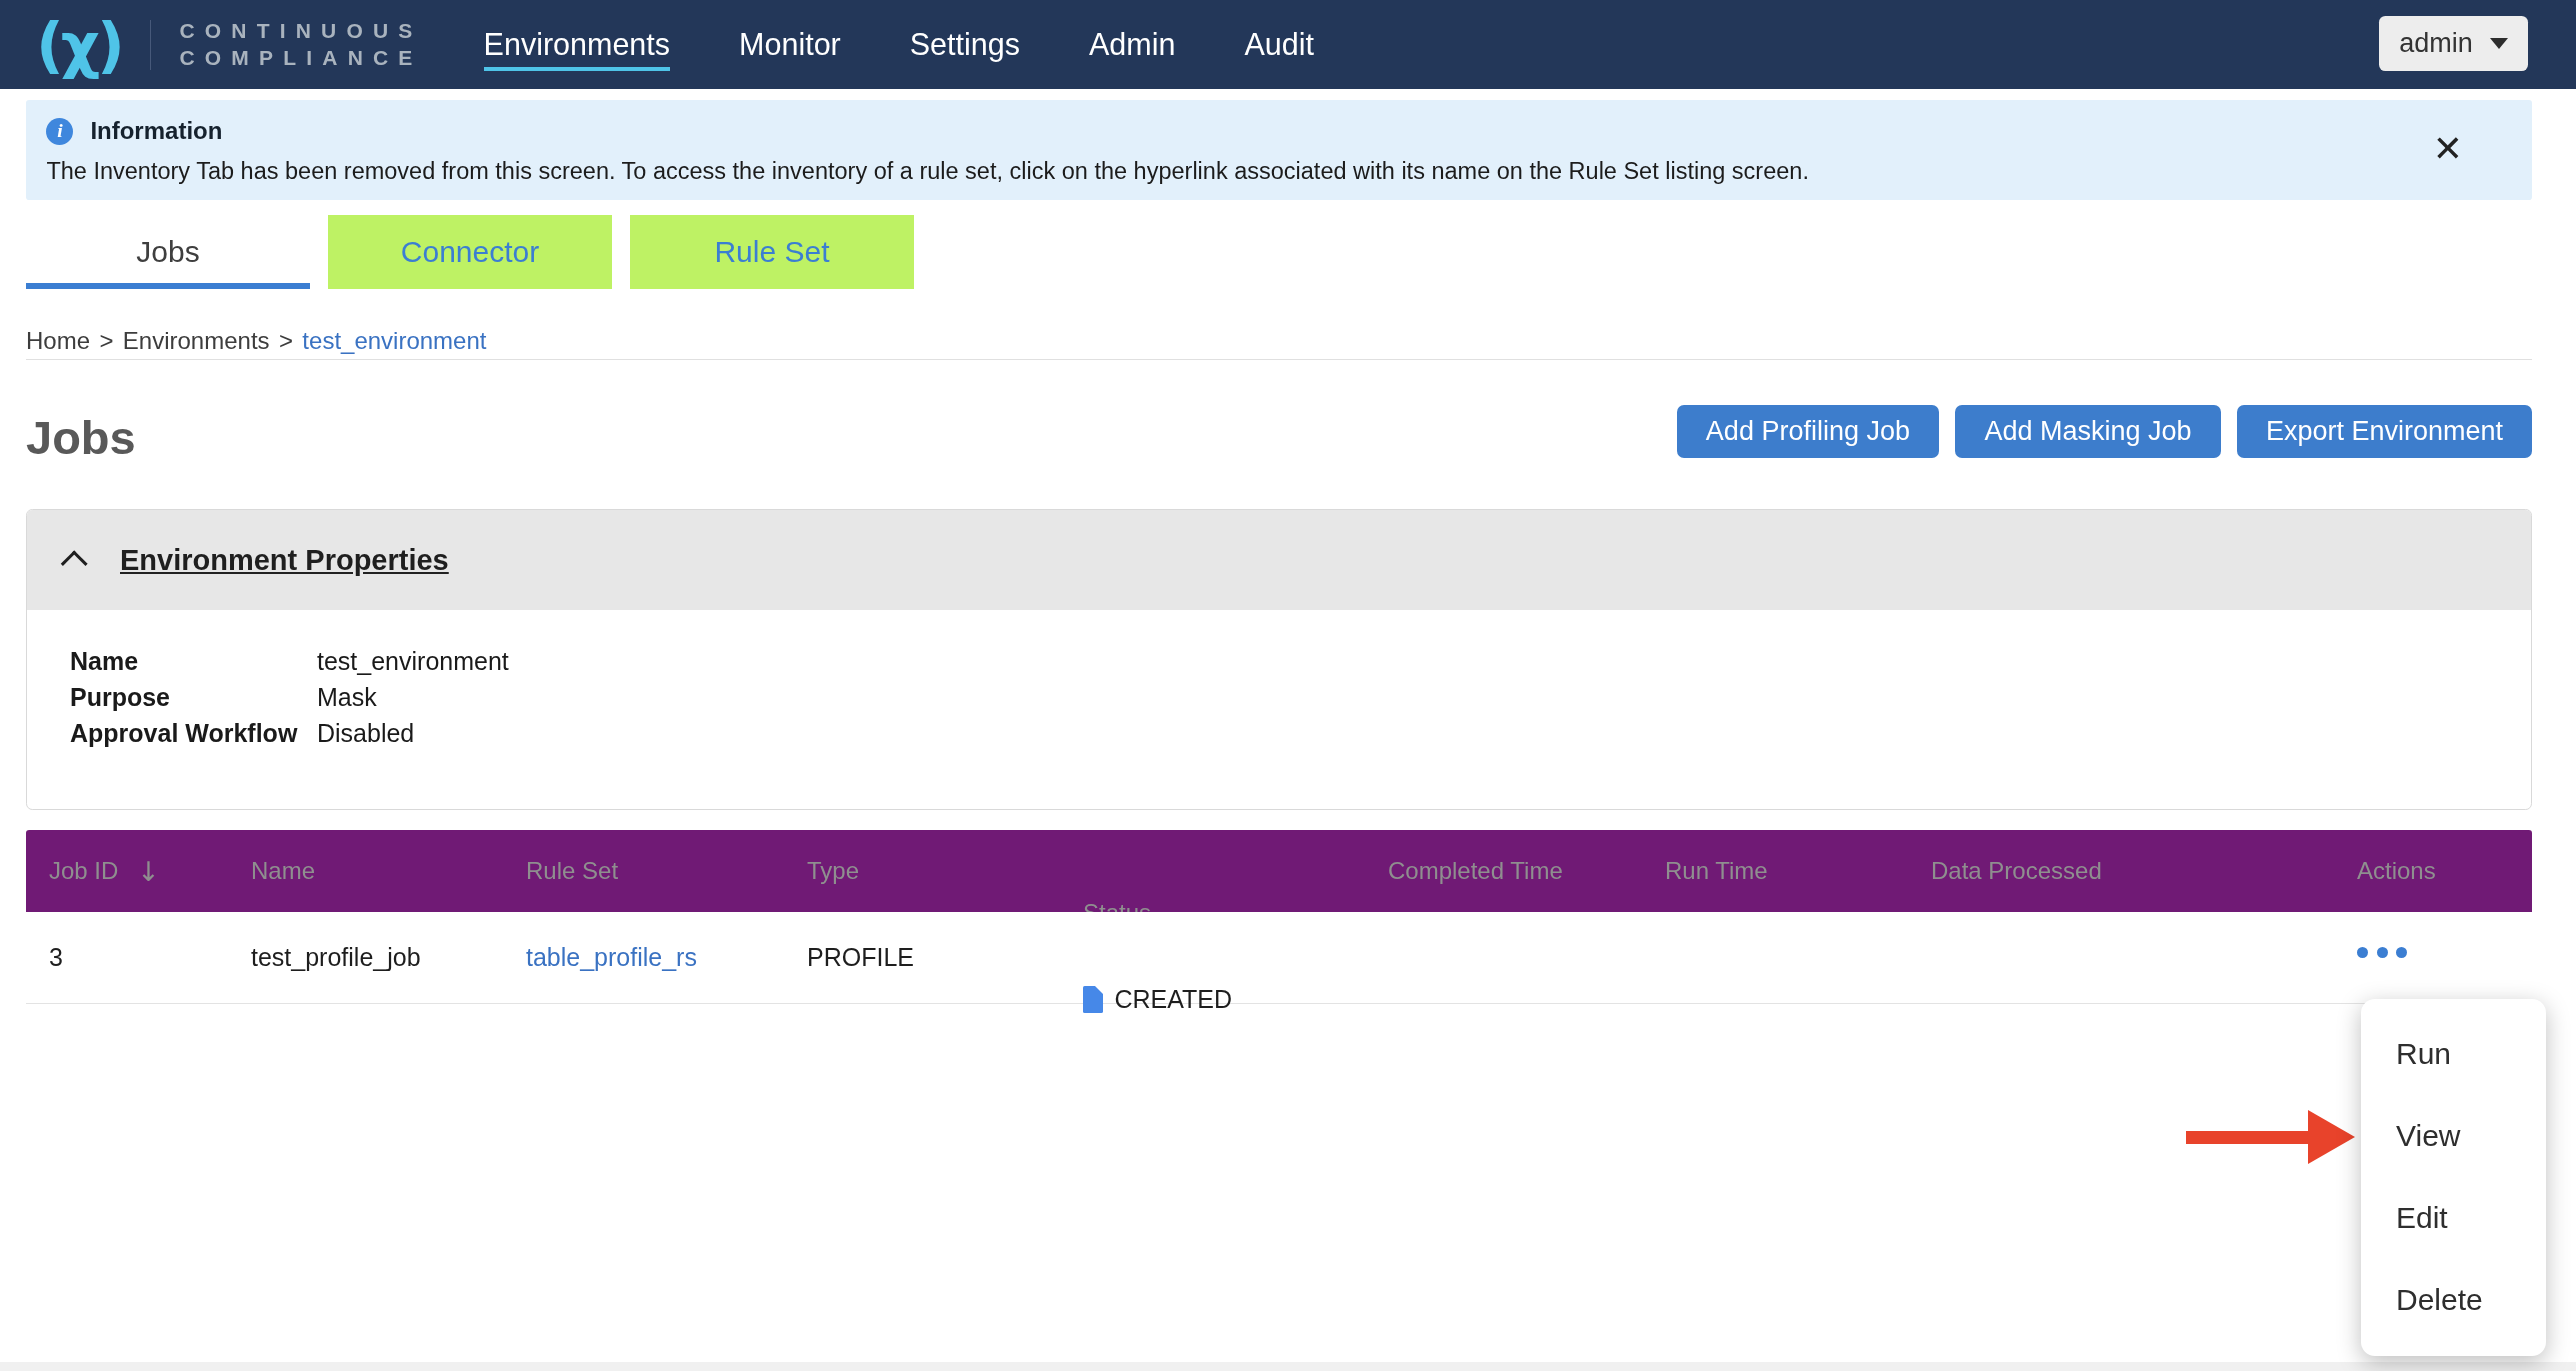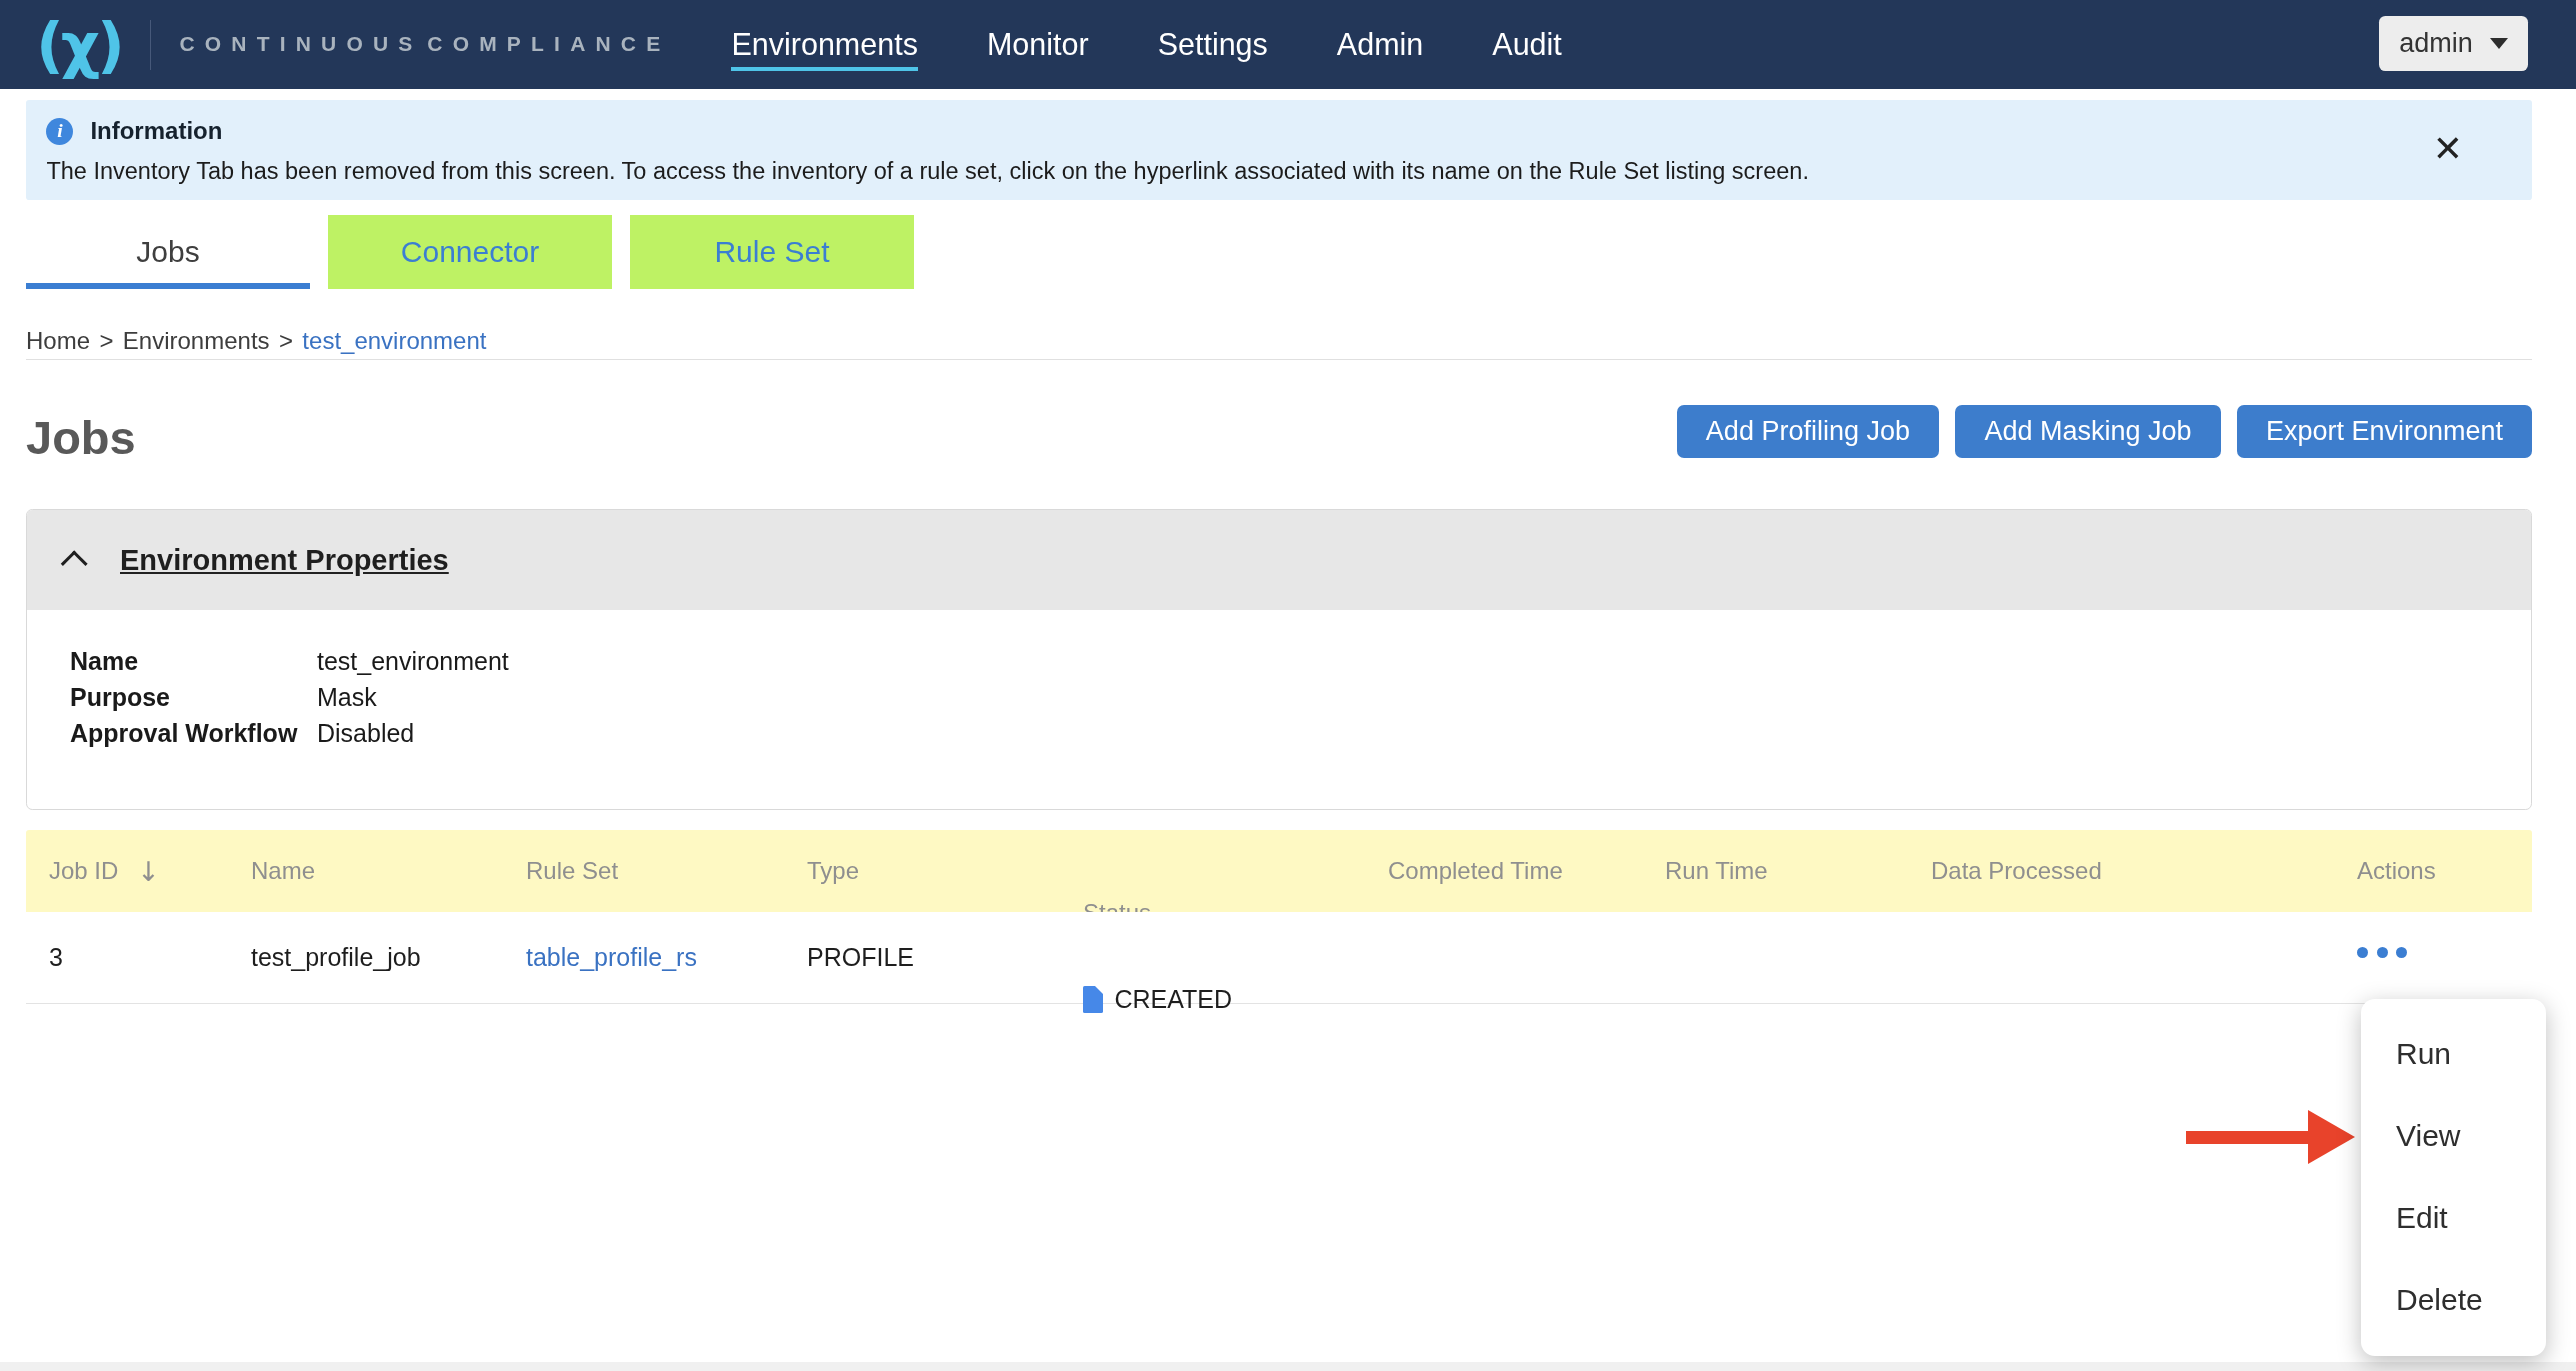--- a/index.html
+++ b/index.html
@@ -16,21 +16,21 @@
   .navbar {
     position: absolute; top:0; left:0; right:0; height:89px;
     background:#233759; display:flex; align-items:center;
   }
   .logo-mark {
     margin-left:36px; font-family:"DejaVu Sans", sans-serif;
     font-size:61px; color:#4fc4e8; font-weight:bold; line-height:1;
     letter-spacing:-3.1px;
   }
   .logo-divider { width:1.6px; height:50px; background:#47597a; margin:0 28px; }
-  .brand { display:flex; flex-direction:row; gap:4.7px; }
+  .brand { display:flex; flex-direction:column; gap:4.7px; }
   .brand span {
     font-size:21px; letter-spacing:10.2px; color:#a9b3be; font-weight:bold; line-height:1.05;
   }
   .nav-items { display:flex; align-items:center; gap:69px; margin-left:61px; }
   .nav-item { font-size:30.5px; color:#ffffff; text-decoration:none; cursor:pointer; }
   .nav-item.active .nav-label { border-bottom:4.7px solid #4fc4e8; padding-bottom:6.3px; }
   .user-btn {
     position:absolute; right:48px; top:16.4px; width:149px; height:55px;
     background:#ededed; border-radius:6.3px; display:flex; align-items:center;
     justify-content:center; gap:17px; font-size:27px; color:#333; cursor:pointer;
@@ -100,21 +100,21 @@
   }
   .env-title { font-size:29px; font-weight:bold; color:#1f1f1f; }
   .env-body { padding:33px 0 0 43px; }
   .prop-row { display:flex; height:36px; align-items:center; }
   .prop-label { width:247px; font-size:25px; font-weight:bold; color:#1a1a1a; }
   .prop-value { font-size:25px; color:#1a1a1a; }
 
   
   .thead {
     position:absolute; top:830px; left:26px; right:44px; height:82px;
-    background:#fef9c3; border-radius:3.1px 3.1px 0 0;
+    background:#701a75; border-radius:3.1px 3.1px 0 0;
   }
   .trow {
     position:absolute; top:912px; left:26px; right:44px; height:92px;
     background:#ffffff; border-bottom:1.6px solid #e3e3e3;
   }
   .cell { position:absolute; top:0; height:100%; display:flex; align-items:center; gap:11px; }
   .th { font-size:24px; color:#8f8f8f; }
   .td { font-size:25px; color:#1e1e1e; }
   .c1{left:23px;} .c2{left:225px;} .c3{left:500px;} .c4{left:781px;} .c5{left:1057px;margin-top:42px;}
   .c6{left:1362px;} .c7{left:1639px;} .c8{left:1905px;} .c9{left:2331px;}

